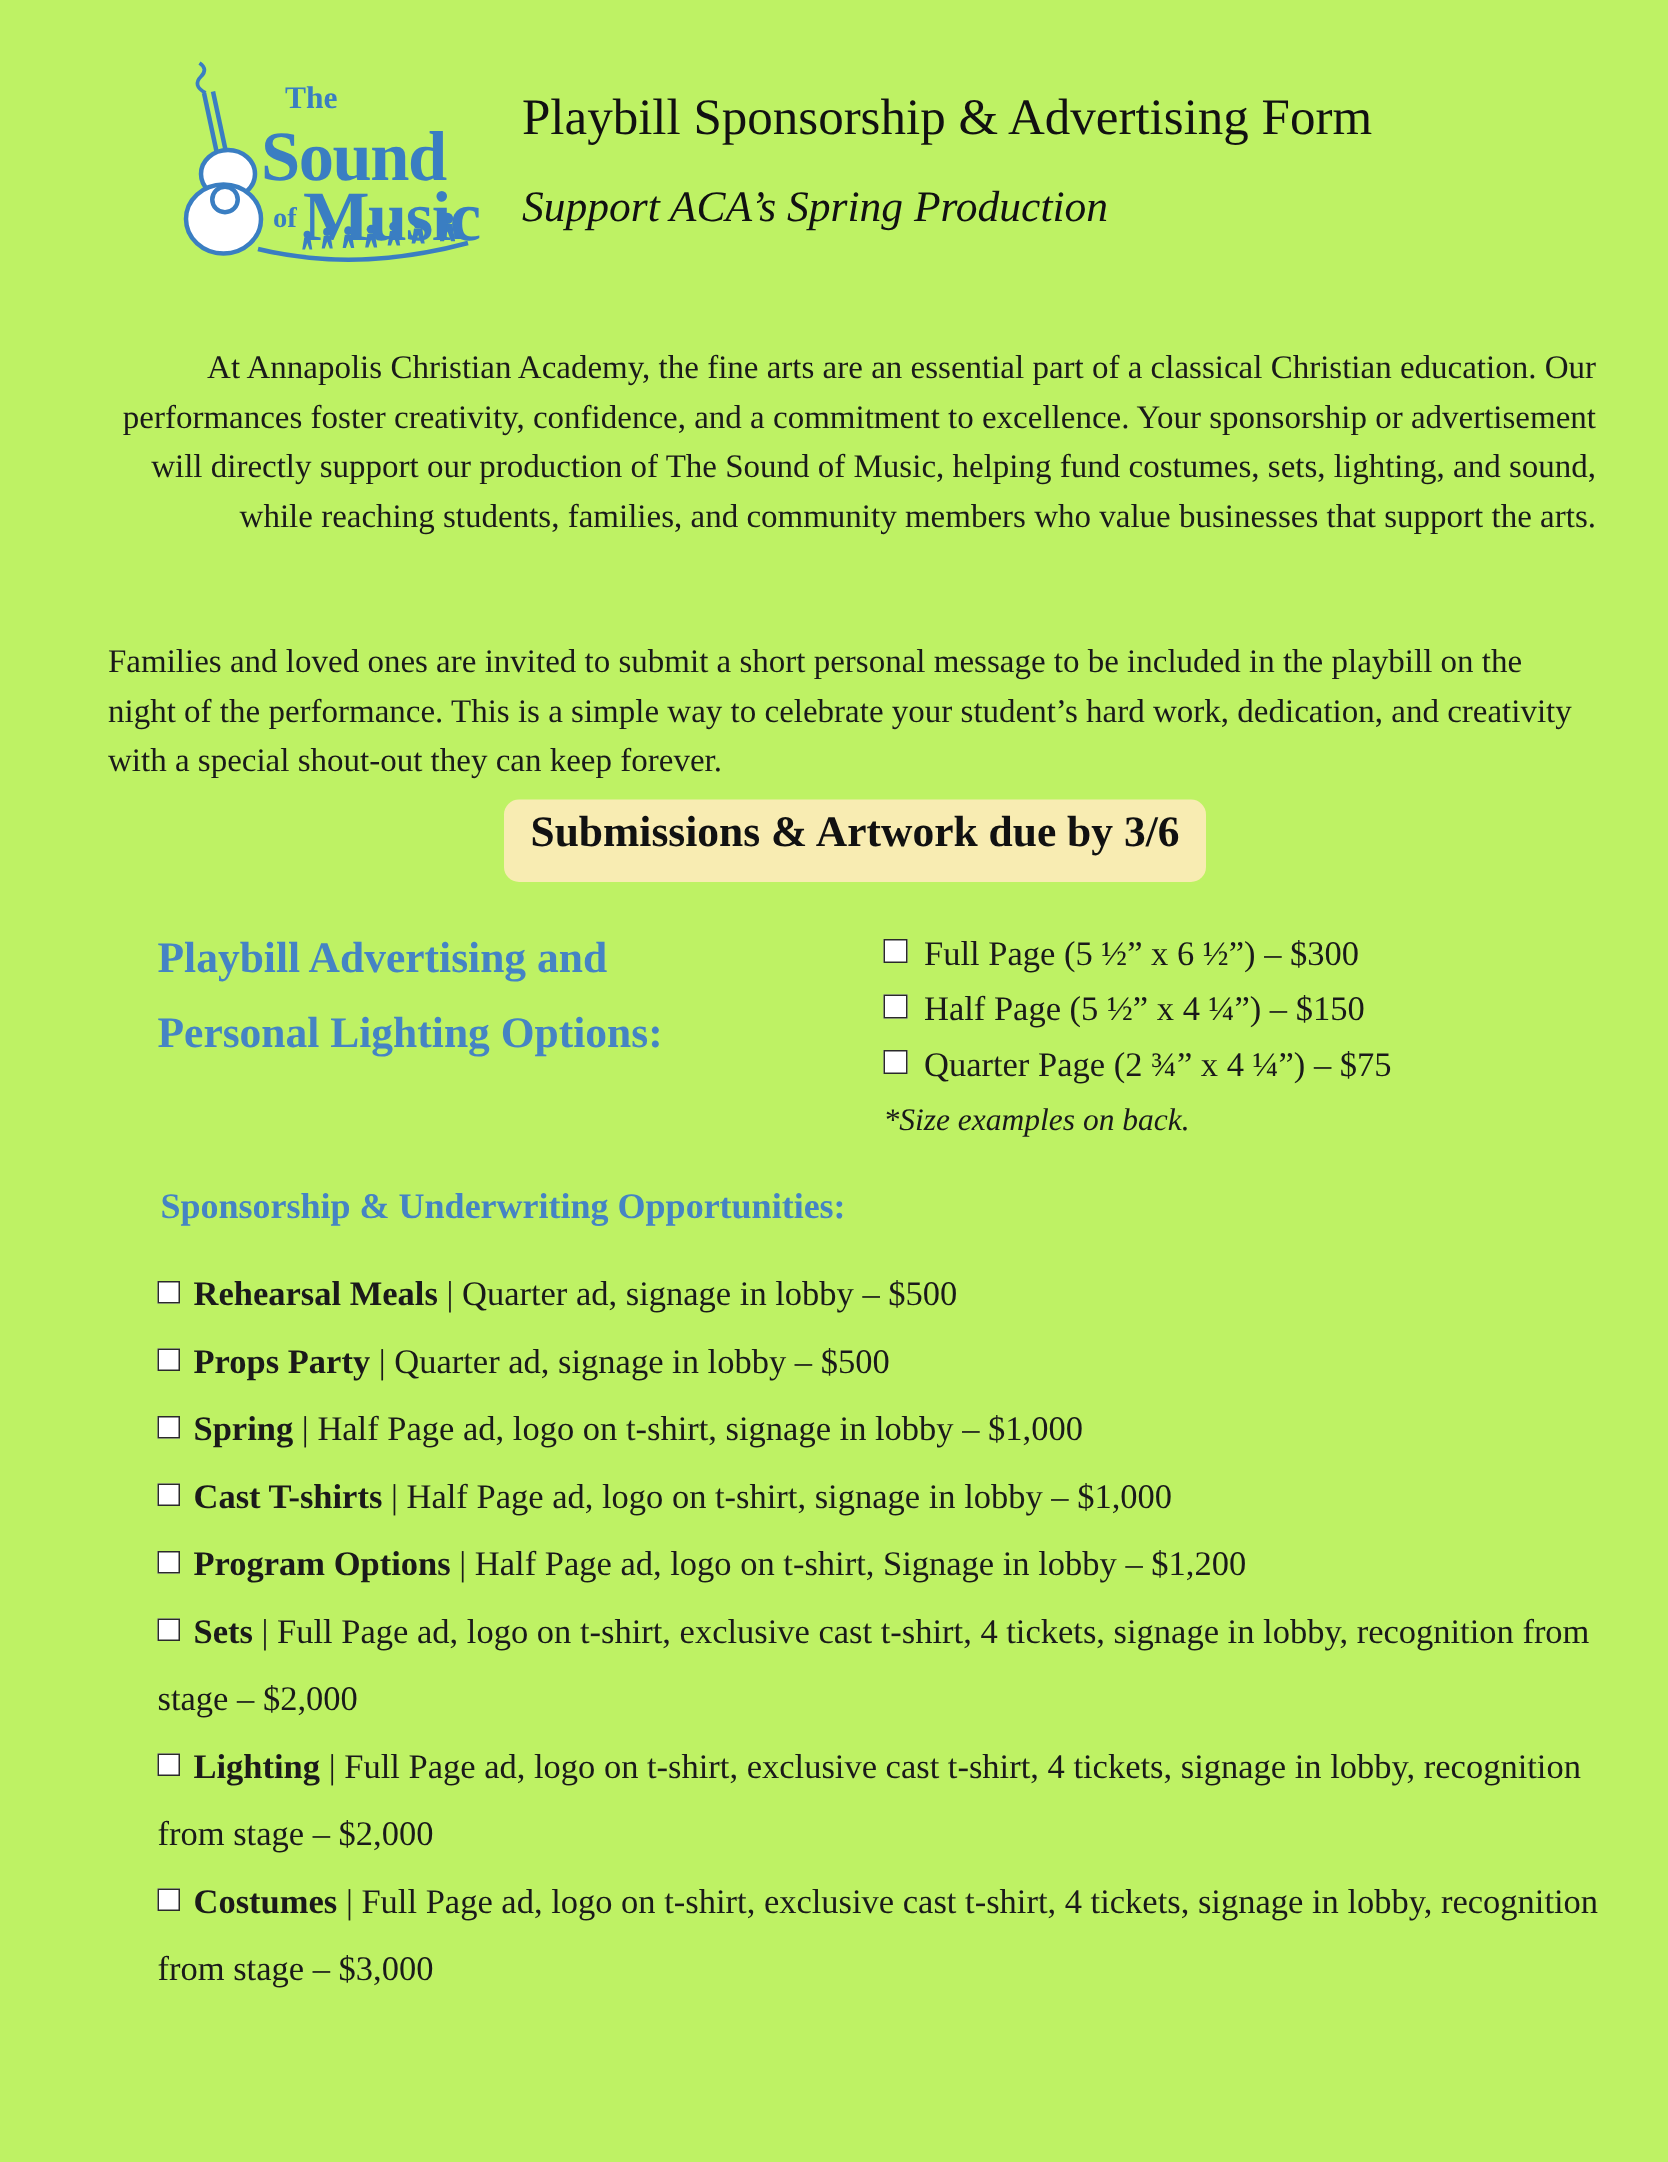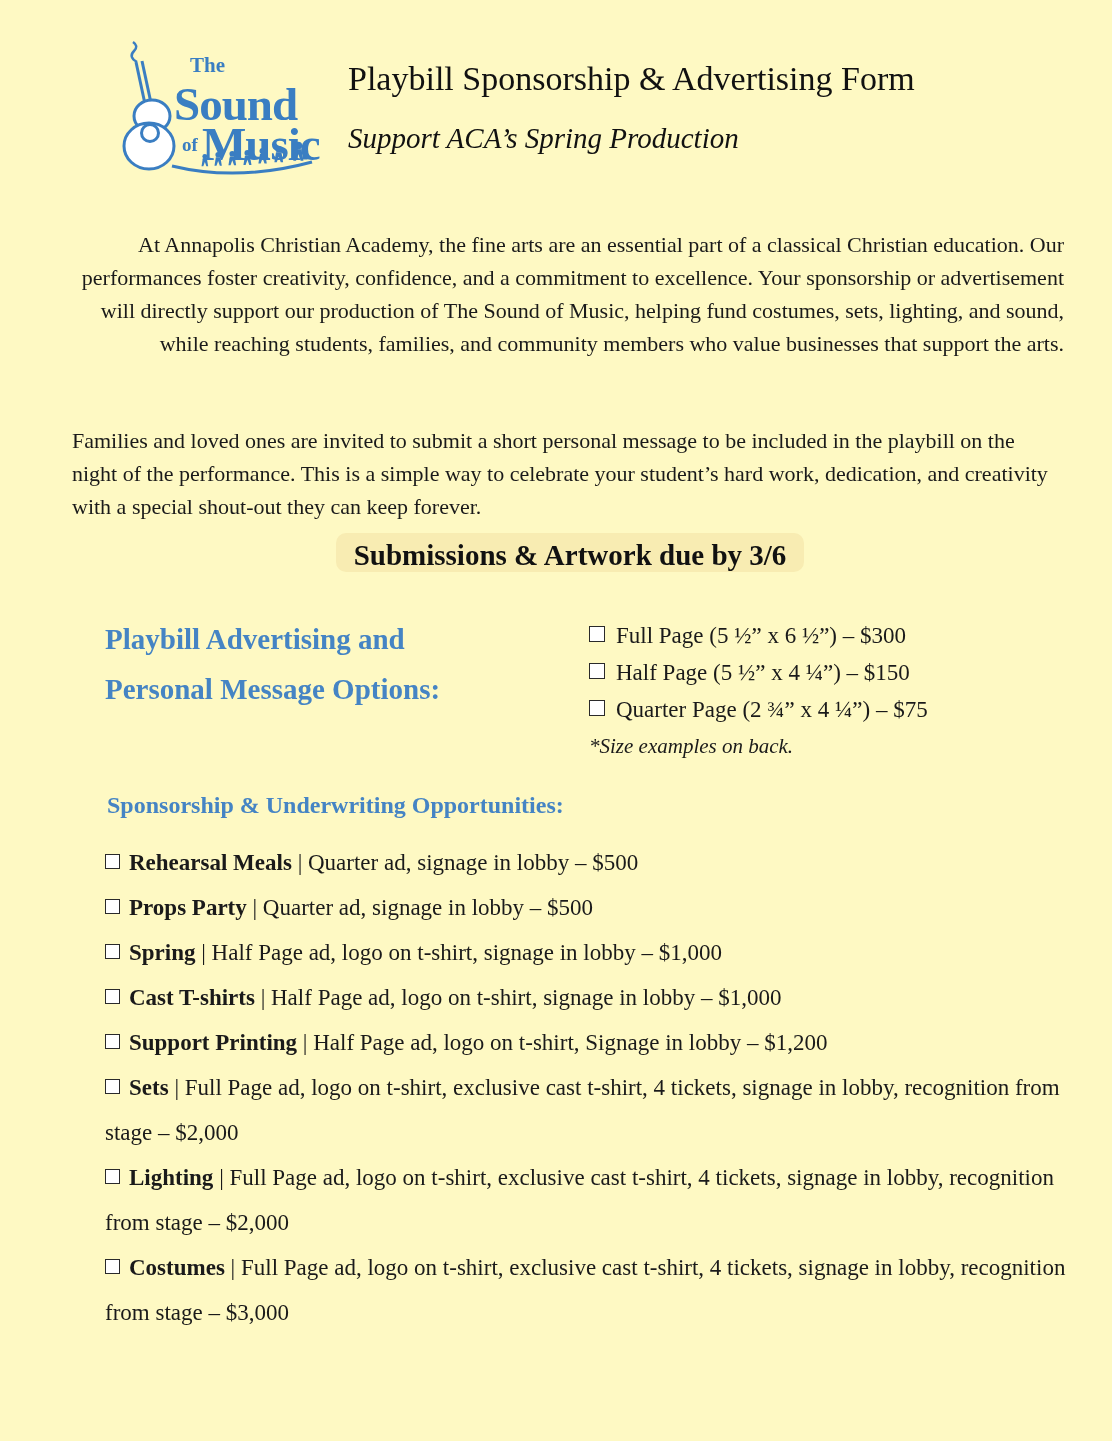--- a/index.html
+++ b/index.html
@@ -1,39 +1,39 @@
 <!DOCTYPE html>
 <html><head>
 <meta charset="utf-8">
 <style>
   html,body{margin:0;padding:0;background:#ffffff;}
   .page{
     position:relative;
     width:1112px;height:1441px;
-    background:#fef9c3;
+    background:#bef264;
     font-family:"Liberation Serif", serif;
     color:#1a1a1a;
     overflow:hidden;
   }
   
   .logo{position:absolute;left:98px;top:38px;width:225px;height:140px;}
   .titles{position:absolute;left:348px;top:60px;}
   .title{font-size:34px;font-weight:400;color:#111;white-space:nowrap;}
   .subtitle{font-size:29px;font-style:italic;margin-top:24px;color:#111;white-space:nowrap;}
   
   .para{position:absolute;left:72px;width:992px;font-size:22px;line-height:33px;text-align:left;}
   .para1{top:206px;text-align:right;}
   .para2{top:402px;}
   
   .banner-wrap{position:absolute;top:533px;left:0;width:100%;text-align:center;}
   .banner{
     display:inline-block;
     background:#f8ecb2;
     border-radius:10px;
-    padding:6px 18px 0 18px;
+    padding:6px 18px 16px 18px;
     font-size:29px;font-weight:bold;color:#111;
     margin-left:28px;
   }
   
   .ad-heading{position:absolute;left:105px;top:614px;width:480px;
     color:#4584c4;font-size:29px;font-weight:bold;line-height:50px;}
   .ad-options{position:absolute;left:589px;top:617px;font-size:23px;line-height:37px;}
   .ad-note{font-style:italic;font-size:21px;}
   
   .cb{
@@ -117,21 +117,21 @@
 
   <p class="para para1">At Annapolis Christian Academy, the fine arts are an essential part of a classical Christian education. Our performances foster creativity, confidence, and a commitment to excellence. Your sponsorship or advertisement will directly support our production of The Sound of Music, helping fund costumes, sets, lighting, and sound, while reaching students, families, and community members who value businesses that support the arts.</p>
   <p class="para para2">Families and loved ones are invited to submit a short personal message to be included in the playbill on the night of the performance. This is a simple way to celebrate your student’s hard work, dedication, and creativity with a special shout-out they can keep forever.</p>
 
   <div class="banner-wrap">
     <span class="banner">Submissions &amp; Artwork due by 3/6</span>
   </div>
 
   <div class="ad-heading">
     <div>Playbill Advertising and</div>
-    <div>Personal Message Options:</div>
+    <div>Personal Lighting Options:</div>
   </div>
 
   <div class="ad-options">
     <div>
       <span class="cb"></span><span>Full Page (5 ½” x 6 ½”) – $300</span>
     </div>
     <div>
       <span class="cb"></span><span>Half Page (5 ½” x 4 ¼”) – $150</span>
     </div>
     <div>
@@ -149,21 +149,21 @@
     <div class="sp-item">
       <span class="cb"></span><b>Props Party</b><span> | Quarter ad, signage in lobby – $500</span>
     </div>
     <div class="sp-item">
       <span class="cb"></span><b>Spring</b><span> | Half Page ad, logo on t-shirt, signage in lobby – $1,000</span>
     </div>
     <div class="sp-item">
       <span class="cb"></span><b>Cast T-shirts</b><span> | Half Page ad, logo on t-shirt, signage in lobby – $1,000</span>
     </div>
     <div class="sp-item">
-      <span class="cb"></span><b>Support Printing</b><span> | Half Page ad, logo on t-shirt, Signage in lobby – $1,200</span>
+      <span class="cb"></span><b>Program Options</b><span> | Half Page ad, logo on t-shirt, Signage in lobby – $1,200</span>
     </div>
     <div class="sp-item">
       <span class="cb"></span><b>Sets</b><span> | Full Page ad, logo on t-shirt, exclusive cast t-shirt, 4 tickets, signage in lobby, recognition from stage – $2,000</span>
     </div>
     <div class="sp-item">
       <span class="cb"></span><b>Lighting</b><span> | Full Page ad, logo on t-shirt, exclusive cast t-shirt, 4 tickets, signage in lobby, recognition from stage – $2,000</span>
     </div>
     <div class="sp-item">
       <span class="cb"></span><b>Costumes</b><span> | Full Page ad, logo on t-shirt, exclusive cast t-shirt, 4 tickets, signage in lobby, recognition from stage – $3,000</span>
     </div>

